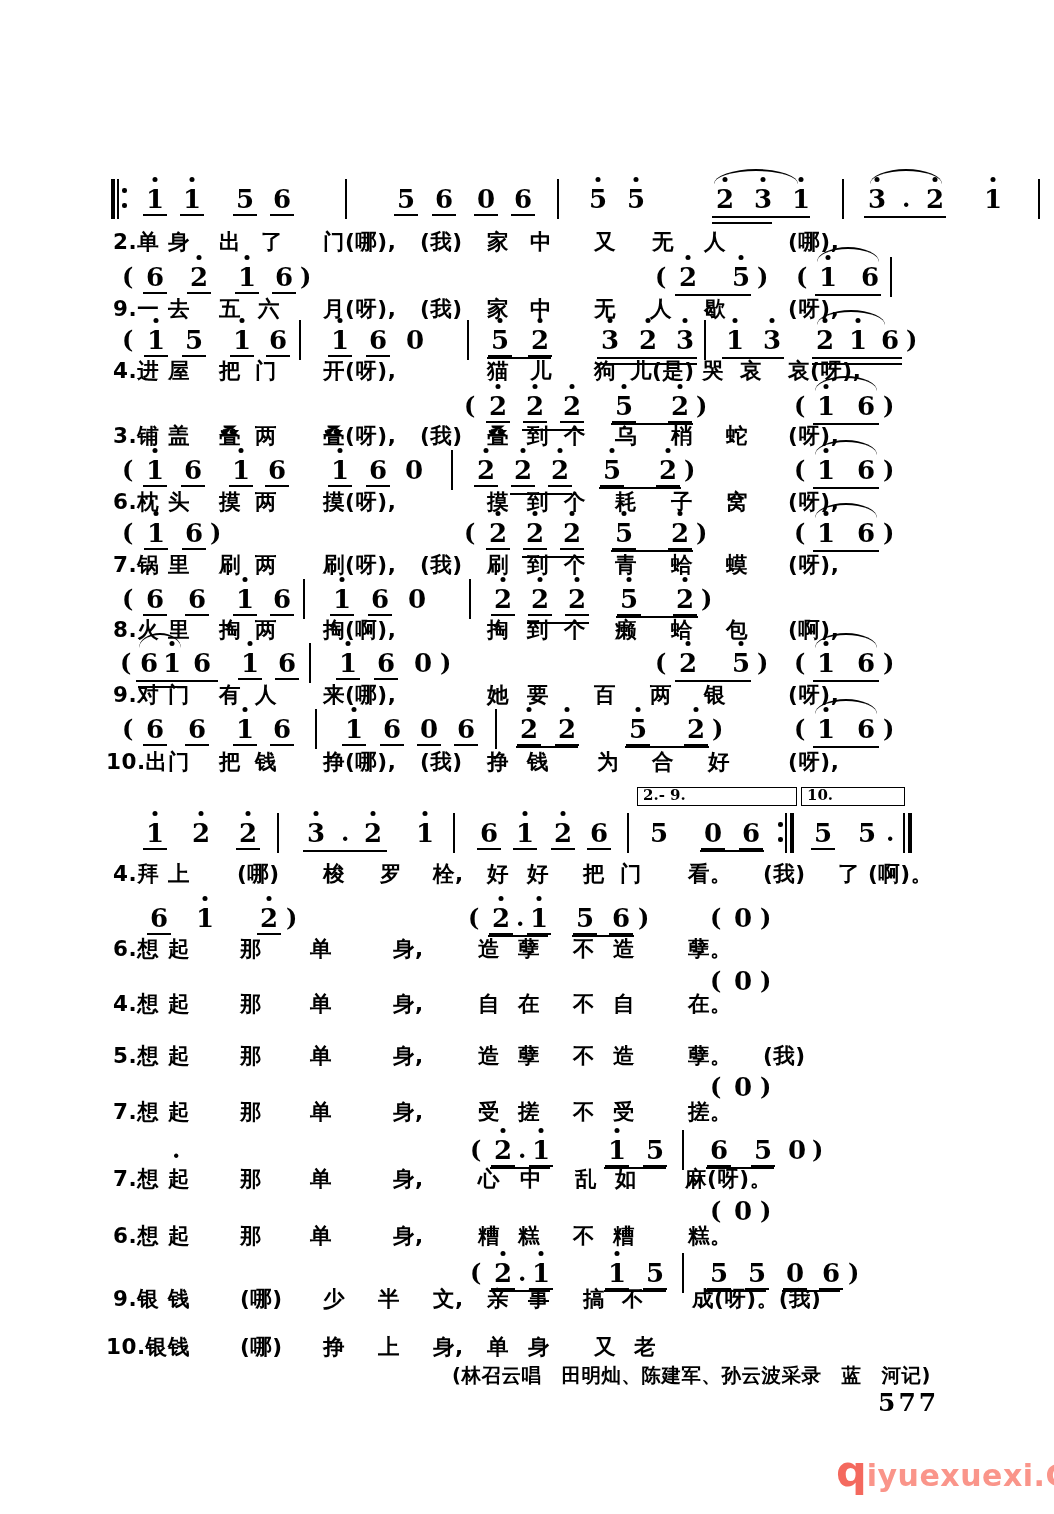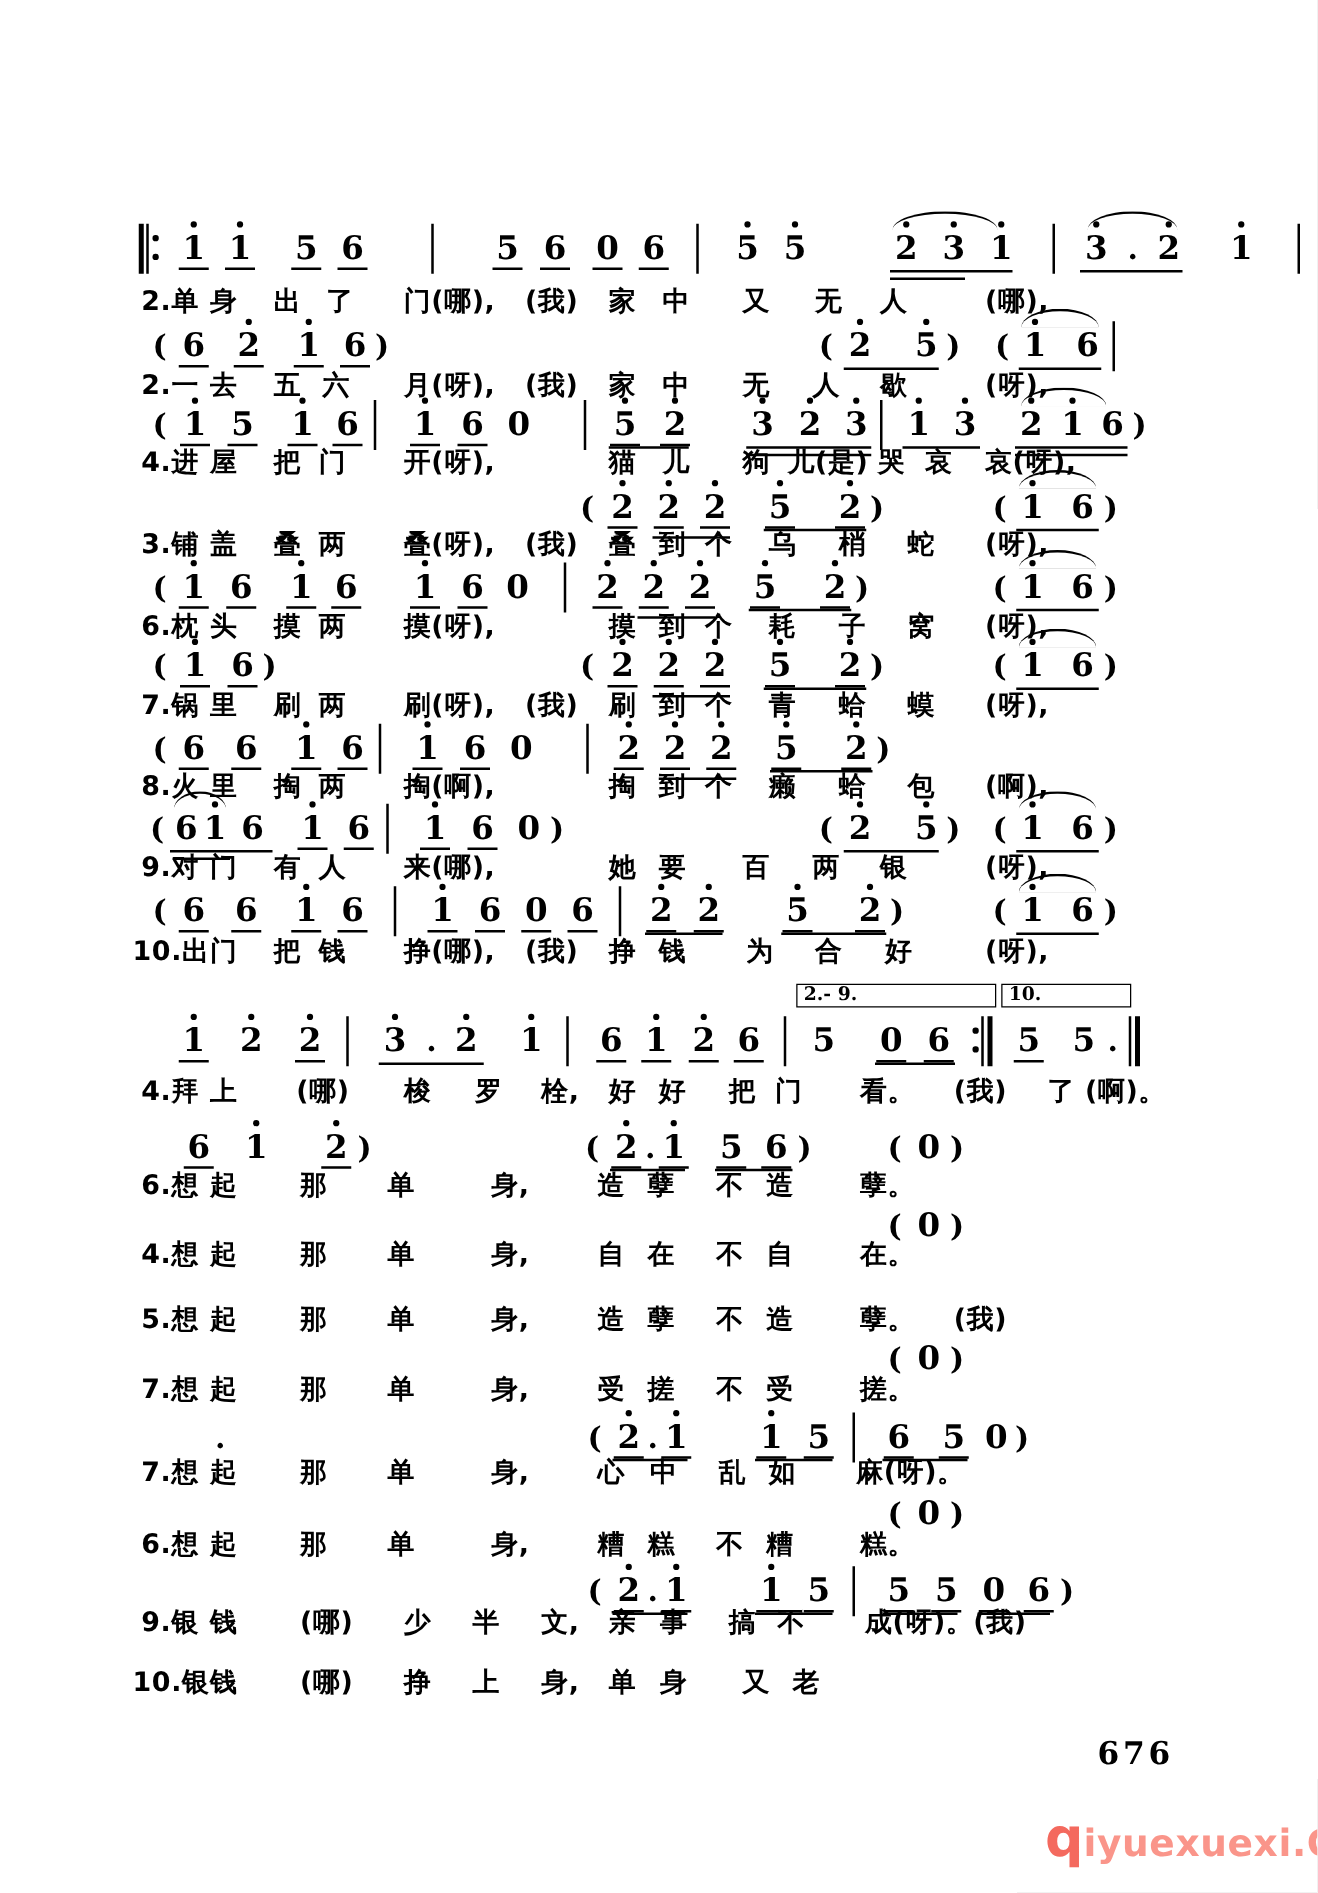--- a/index.html
+++ b/index.html
@@ -93,21 +93,21 @@
         <div class="tok uspan" style="left: 675px; width: 76px; top: 31px;"></div>
         <div class="tok np" style="left: 757px; top: 0px;">)</div>
         <div class="tok np" style="left: 796px; top: 0px;">(</div>
         <div class="tok slur" style="left: 817px; width: 62px; top: -16px;"></div>
         <div class="tok note" style="left: 819px; top: 0px;"><span>1</span><i class="dot"></i></div>
         <div class="tok note" style="left: 861px; top: 0px;"><span>6</span></div>
         <div class="tok uspan" style="left: 815px; width: 66px; top: 31px;"></div>
         <div class="tok bar" style="left: 890px; top: -6px;"></div>
       </div>
       <div class="line" style="top: 296px;">
-        <div class="tok lyr" style="left: 113px; top: 0px;">2.一</div>
+        <div class="tok lyr" style="left: 113px; top: 0px;">9.一</div>
         <div class="tok lyr" style="left: 168px; top: 0px;">去</div>
         <div class="tok lyr" style="left: 219px; top: 0px;">五</div>
         <div class="tok lyr" style="left: 258px; top: 0px;">六</div>
         <div class="tok lyr" style="left: 323px; top: 0px;">月(呀),</div>
         <div class="tok lyr" style="left: 420px; top: 0px;">(我)</div>
         <div class="tok lyr" style="left: 487px; top: 0px;">家</div>
         <div class="tok lyr" style="left: 530px; top: 0px;">中</div>
         <div class="tok lyr" style="left: 594px; top: 0px;">无</div>
         <div class="tok lyr" style="left: 650px; top: 0px;">人</div>
         <div class="tok lyr" style="left: 704px; top: 0px;">歇</div>
@@ -586,20 +586,21 @@
         <div class="tok lyr" style="left: 323px; top: 0px;">挣</div>
         <div class="tok lyr" style="left: 378px; top: 0px;">上</div>
         <div class="tok lyr" style="left: 433px; top: 0px;">身,</div>
         <div class="tok lyr" style="left: 487px; top: 0px;">单</div>
         <div class="tok lyr" style="left: 528px; top: 0px;">身</div>
         <div class="tok lyr" style="left: 594px; top: 0px;">又</div>
         <div class="tok lyr" style="left: 634px; top: 0px;">老</div>
       </div>
     </div>
 
+  <div class="credit" style="left:452px;top:1362px">(林召云唱　田明灿、陈建军、孙云波采录　蓝　河记)</div>
 
-  <div class="pgnum" style="left:878px;top:1388px">676</div>
+  <div class="pgnum" style="left:878px;top:1388px">577</div>
 
   <div class="wm" style="left:836px;top:1450px">
     <span class="wm-q" style="color: rgb(244, 105, 94);">q</span>
       <span class="wm-rest" style="color: rgb(250, 149, 138);">iyuexuexi.COM</span>
   </div>
 </div>
 
 </body></html>

